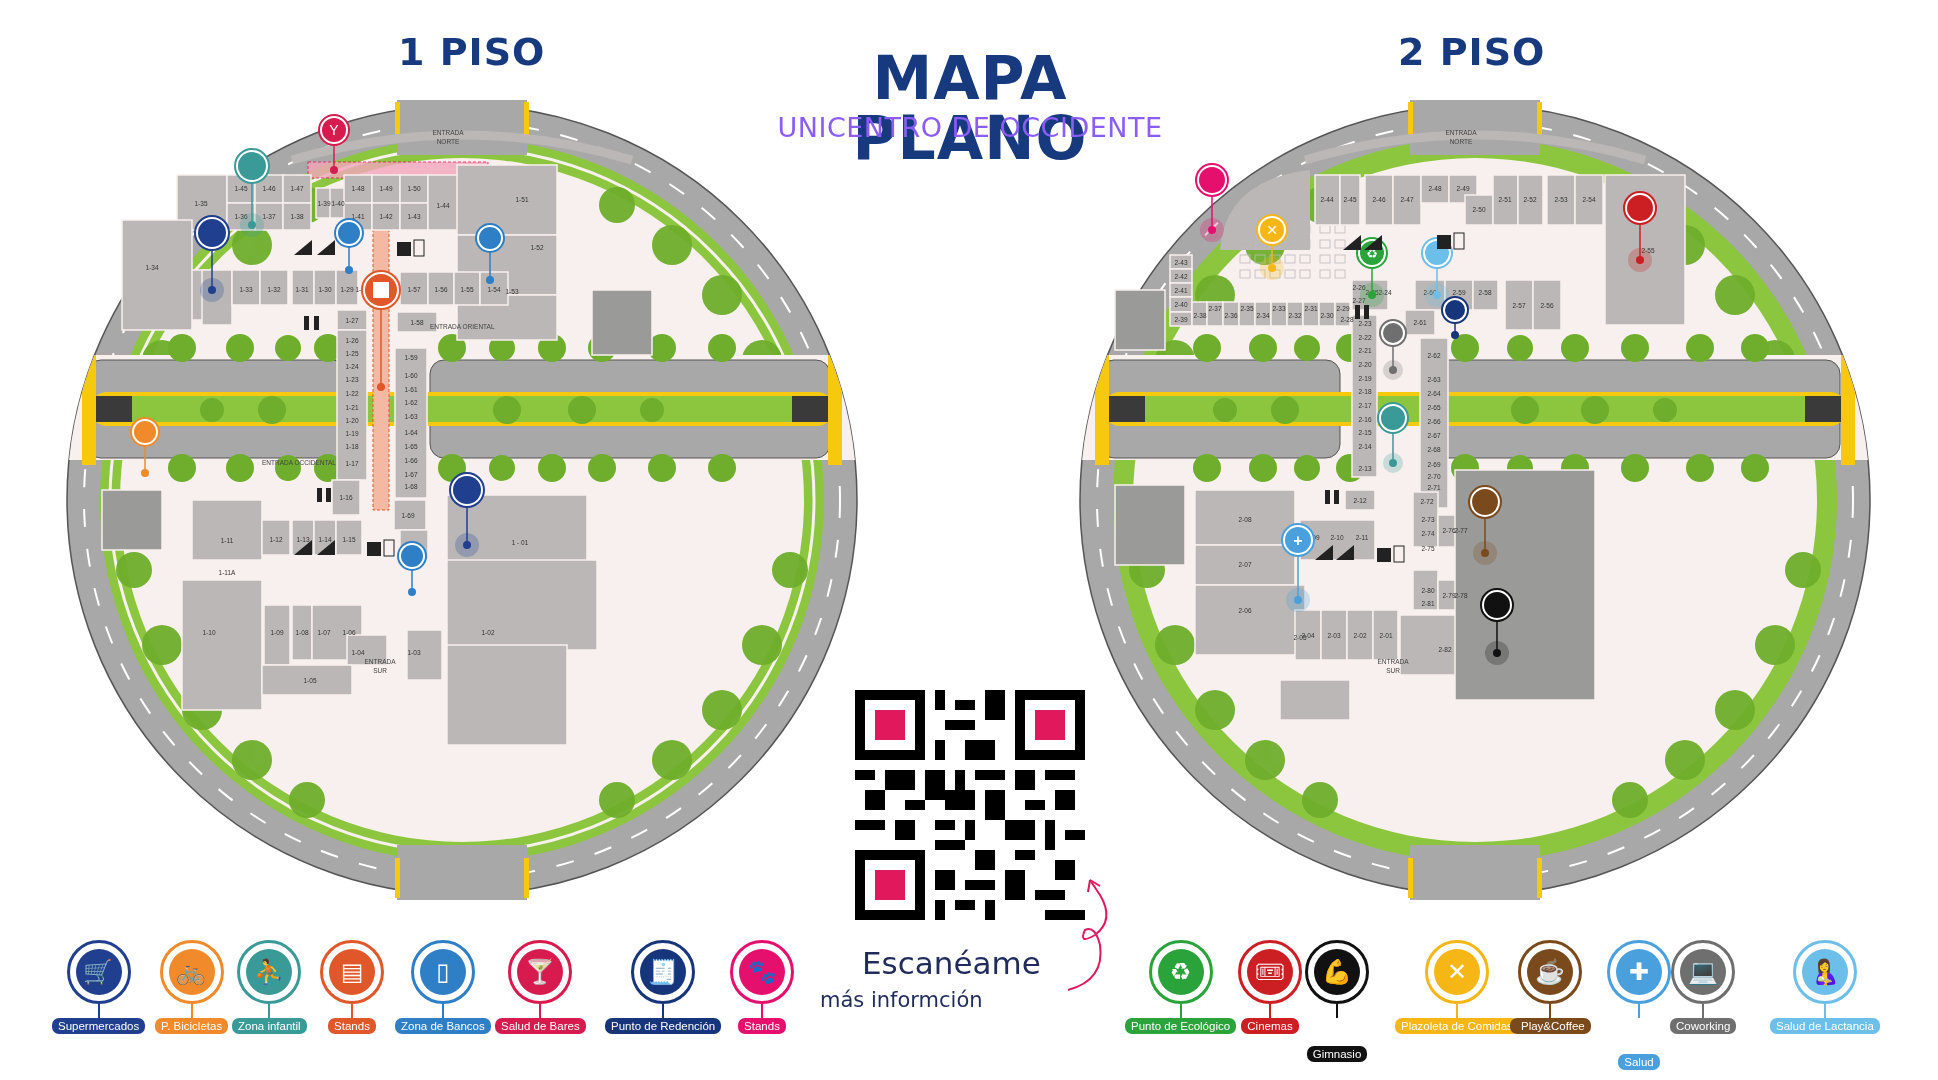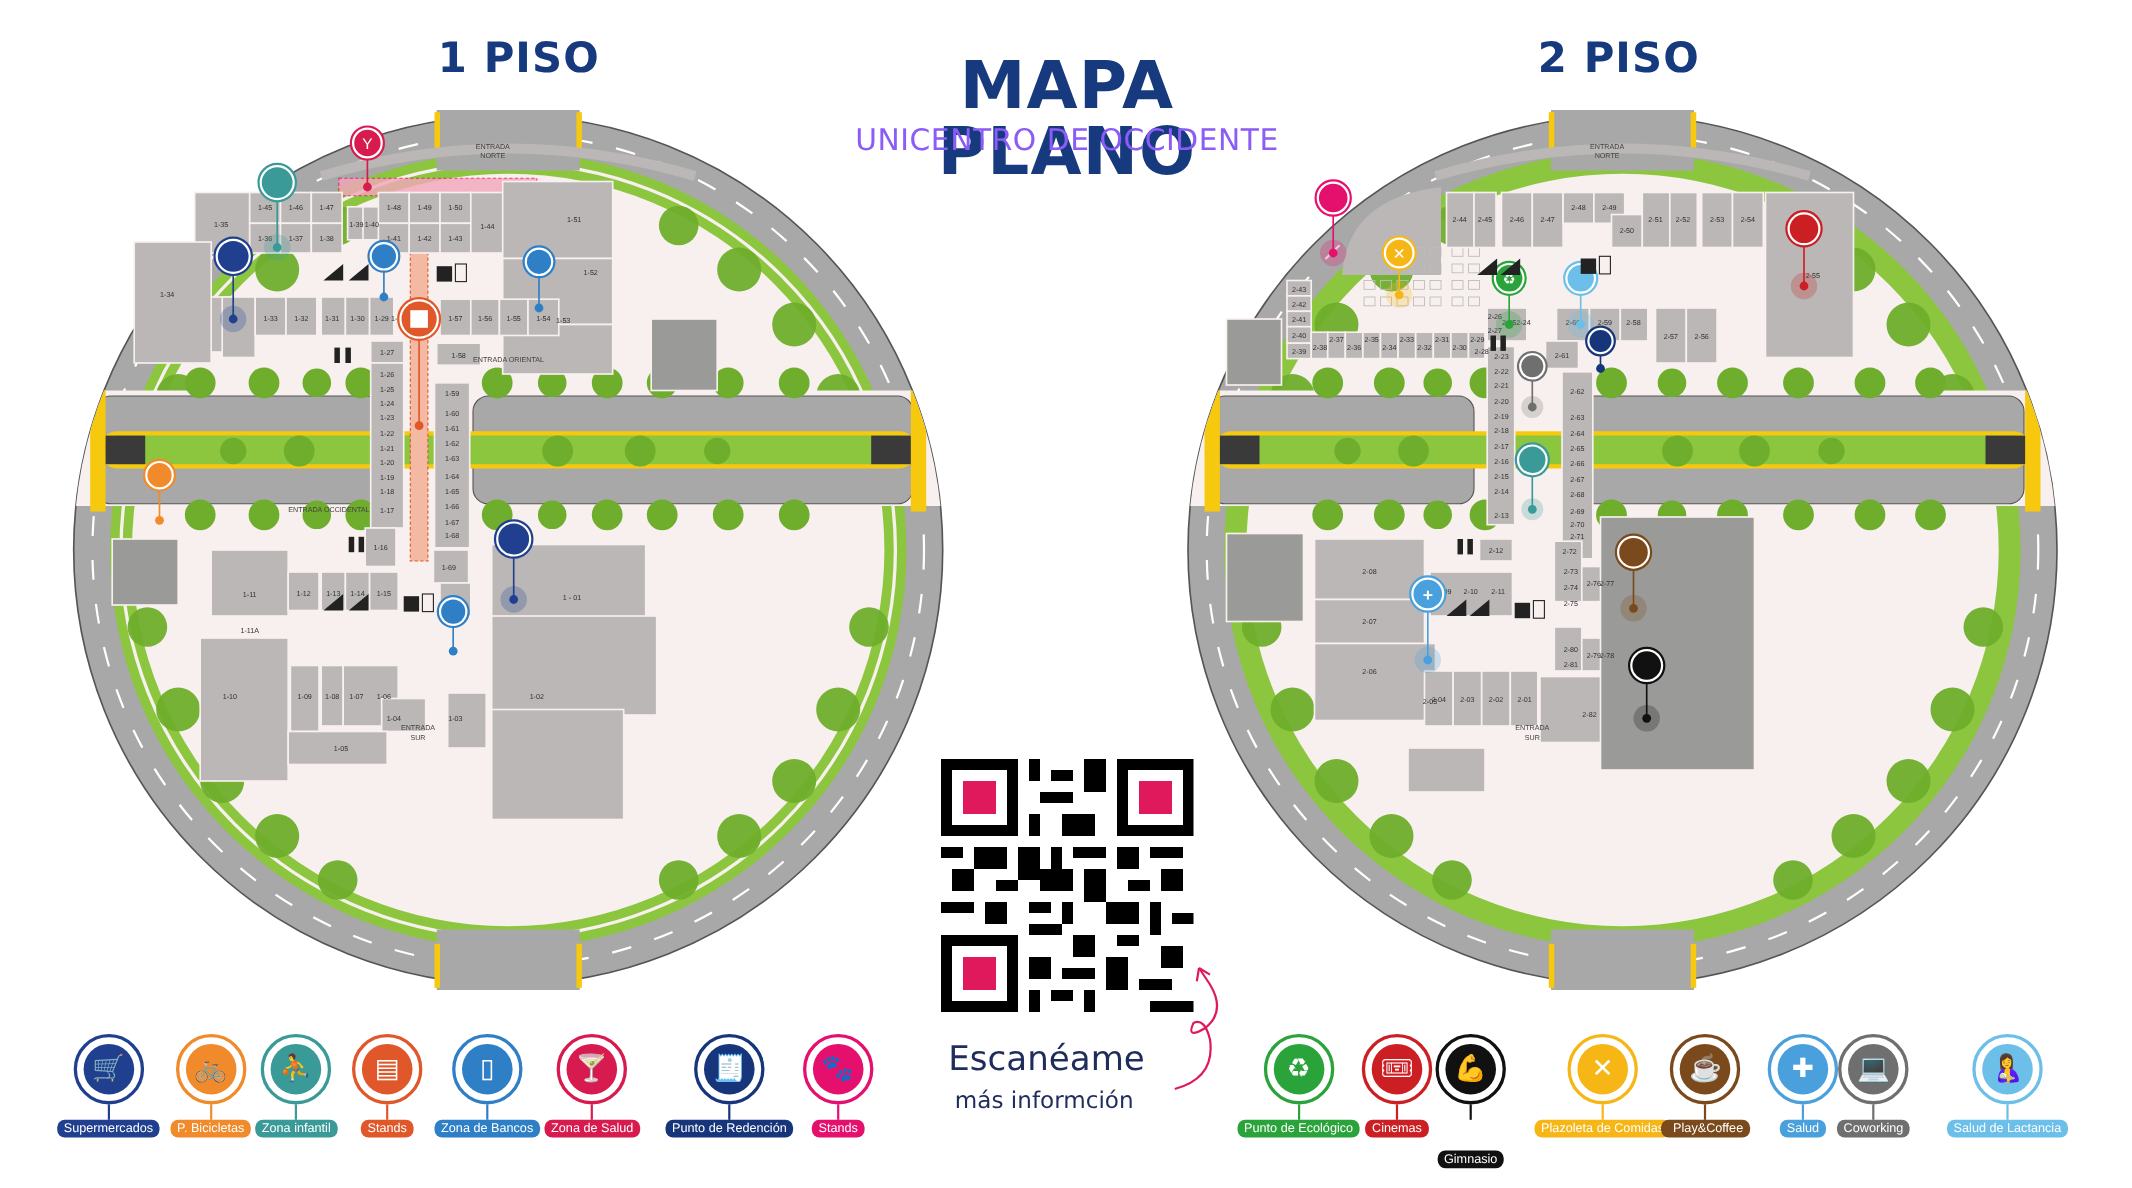--- a/index.html
+++ b/index.html
@@ -8,21 +8,21 @@
   .piso-title{position:absolute;font-family:"DejaVu Sans",sans-serif;font-weight:bold;font-size:38px;color:#163a7d;letter-spacing:1px;}
   .main-title{position:absolute;left:745px;top:48px;width:450px;text-align:center;font-family:"DejaVu Sans",sans-serif;font-weight:bold;font-size:60px;color:#163a7d;line-height:60px;letter-spacing:1px;}
   .sub-title{position:absolute;left:745px;top:112px;width:450px;text-align:center;font-family:"DejaVu Sans",sans-serif;font-size:27px;color:#8b5cf6;letter-spacing:0.5px;}
   svg text{font-family:"Liberation Sans",sans-serif;}
   .legend-item{position:absolute;top:940px;display:flex;flex-direction:column;align-items:center;}
   .legend-ring{width:58px;height:58px;border-radius:50%;border:3px solid;display:flex;align-items:center;justify-content:center;background:#fff;}
   .legend-inner{width:46px;height:46px;border-radius:50%;display:flex;align-items:center;justify-content:center;color:#fff;font-size:24px;line-height:1;}
   .legend-stem{width:2px;height:14px;}
   .legend-label{font-size:11.5px;color:#fff;padding:2px 6px;border-radius:7px;white-space:nowrap;font-family:"Liberation Sans",sans-serif;}
   .qr-caption1{position:absolute;left:862px;top:945px;font-family:"DejaVu Sans",sans-serif;font-size:31px;color:#1f2c5c;}
-  .qr-caption2{position:absolute;left:868px;top:988px;font-family:"DejaVu Sans",sans-serif;font-size:21px;color:#1f2c5c;}
+  .qr-caption2{position:absolute;left:820px;top:988px;font-family:"DejaVu Sans",sans-serif;font-size:21px;color:#1f2c5c;}
 </style>
 </head>
 <body>
 
 <div class="piso-title" style="left:398px;top:30px;">1 PISO</div>
 <div class="piso-title" style="left:1398px;top:30px;">2 PISO</div>
 <div class="main-title">MAPA PLANO</div>
 <div class="sub-title">UNICENTRO DE OCCIDENTE</div>
 
 <svg class="abs" style="left:62px;top:90px;" width="800" height="820" viewBox="0 0 800 820">
@@ -770,21 +770,21 @@
         <div class="legend-inner" style="background: rgb(47, 127, 198);">▯</div>
       </div>
       <div class="legend-stem" style="background: rgb(47, 127, 198);"></div>
       <div class="legend-label" style="background: rgb(47, 127, 198);">Zona de Bancos</div>
     </div>
     <div class="legend-item" style="left: 495px;">
       <div class="legend-ring" style="border-color: rgb(216, 27, 78);">
         <div class="legend-inner" style="background: rgb(216, 27, 78);">🍸</div>
       </div>
       <div class="legend-stem" style="background: rgb(216, 27, 78);"></div>
-      <div class="legend-label" style="background: rgb(216, 27, 78);">Zona de Salud</div>
+      <div class="legend-label" style="background: rgb(216, 27, 78);">Salud de Bares</div>
     </div>
     <div class="legend-item" style="left: 605px;">
       <div class="legend-ring" style="border-color: rgb(23, 53, 122);">
         <div class="legend-inner" style="background: rgb(23, 53, 122);">🧾</div>
       </div>
       <div class="legend-stem" style="background: rgb(23, 53, 122);"></div>
       <div class="legend-label" style="background: rgb(23, 53, 122);">Punto de Redención</div>
     </div>
     <div class="legend-item" style="left: 730px;">
       <div class="legend-ring" style="border-color: rgb(229, 16, 110);">
@@ -829,21 +829,21 @@
         <div class="legend-inner" style="background: rgb(122, 74, 28);">☕</div>
       </div>
       <div class="legend-stem" style="background: rgb(122, 74, 28);"></div>
       <div class="legend-label" style="background: rgb(122, 74, 28); padding-left: 11px;">Play&amp;Coffee</div>
     </div>
     <div class="legend-item" style="left: 1607px;">
       <div class="legend-ring" style="border-color: rgb(74, 160, 220);">
         <div class="legend-inner" style="background: rgb(74, 160, 220);">✚</div>
       </div>
       <div class="legend-stem" style="background: rgb(74, 160, 220);"></div>
-      <div class="legend-label" style="background: rgb(74, 160, 220);">Salud</div>
+      <div class="legend-label" style="background: rgb(74, 160, 220); margin-top: 36px;">Salud</div>
     </div>
     <div class="legend-item" style="left: 1670px;">
       <div class="legend-ring" style="border-color: rgb(111, 111, 111);">
         <div class="legend-inner" style="background: rgb(111, 111, 111);">💻</div>
       </div>
       <div class="legend-stem" style="background: rgb(111, 111, 111);"></div>
       <div class="legend-label" style="background: rgb(111, 111, 111);">Coworking</div>
     </div>
     <div class="legend-item" style="left: 1770px;">
       <div class="legend-ring" style="border-color: rgb(108, 191, 232);">

